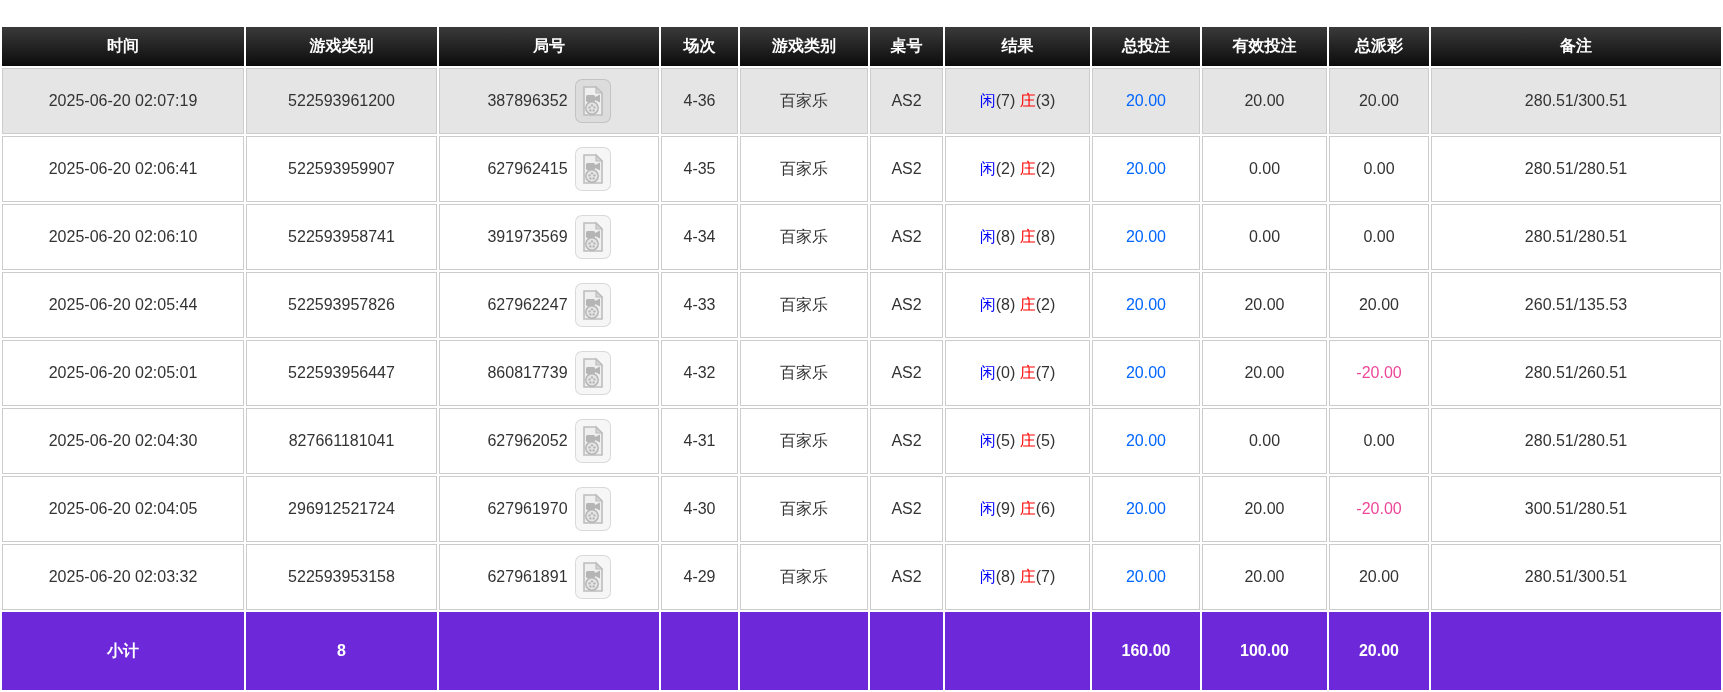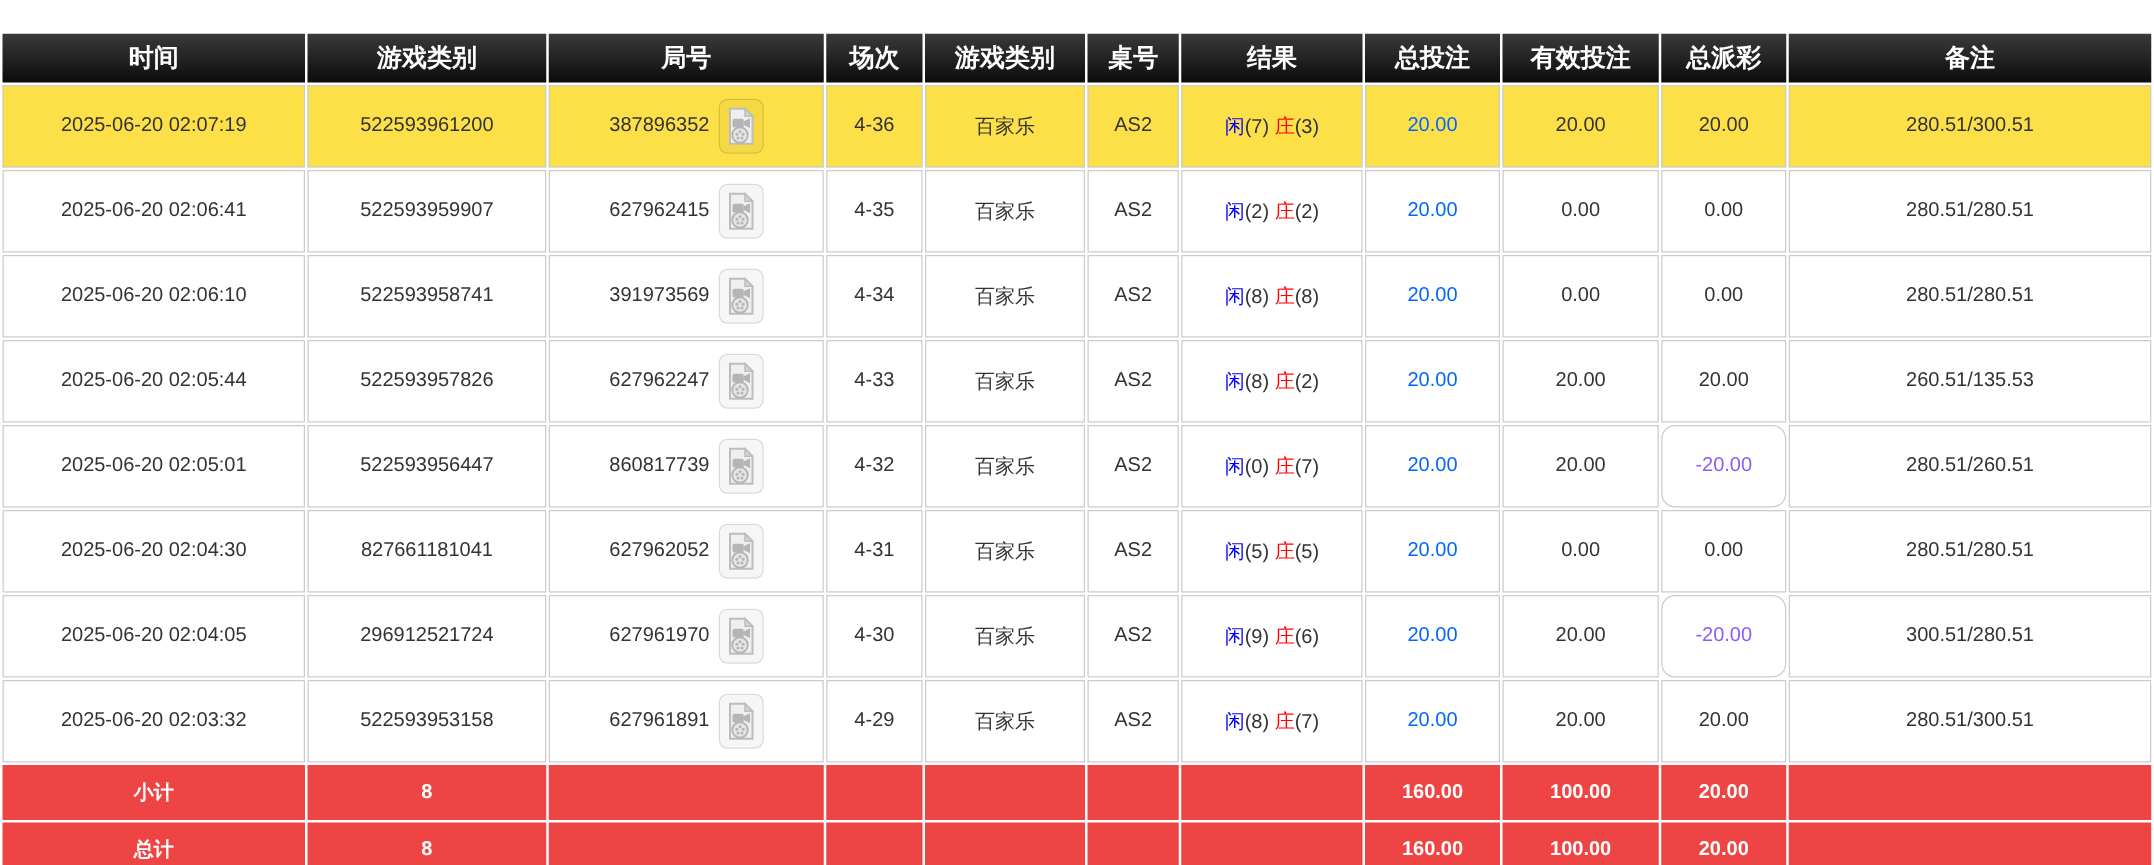--- a/index.html
+++ b/index.html
@@ -16,50 +16,50 @@
     width: 1723px;
     border-collapse: separate;
     border-spacing: 2px;
     table-layout: fixed;
     background: #ffffff;
   }
   thead th {
     background: linear-gradient(#3a3a3a, #0c0c0c);
     color: #ffffff;
     font-weight: bold;
-    font-size: 20px;
+    font-size: 16px;
     height: 39px;
     text-align: center;
     vertical-align: middle;
     padding: 0;
   }
   tbody td {
     background: #ffffff;
     border: 1px solid #cccccc;
     height: 64px;
     text-align: center;
     vertical-align: middle;
     font-size: 16px;
     color: #333333;
     padding: 0 4px;
   }
-  tbody tr.hl td { background: #fde047; }
+  tbody tr.hl td { background: #e5e5e5; }
   tfoot td {
-    background: #ef4444;
+    background: #6d28d9;
     color: #ffffff;
     font-weight: bold;
     font-size: 16px;
     height: 44px;
     text-align: center;
     vertical-align: middle;
-    padding: 0;
+    padding: 17px;
   }
   .c-player { color: #0000ff; }
   .c-banker { color: #ff0000; }
-  .c-neg { color: #8b5cf6; border-radius: 11px; }
+  .c-neg { color: #ec4899; }
   .c-bet { color: #0066ff; cursor: pointer; }
   .round-wrap {
     display: flex;
     align-items: center;
     justify-content: center;
     gap: 7px;
   }
   .video-btn {
     display: inline-flex;
     align-items: center;

